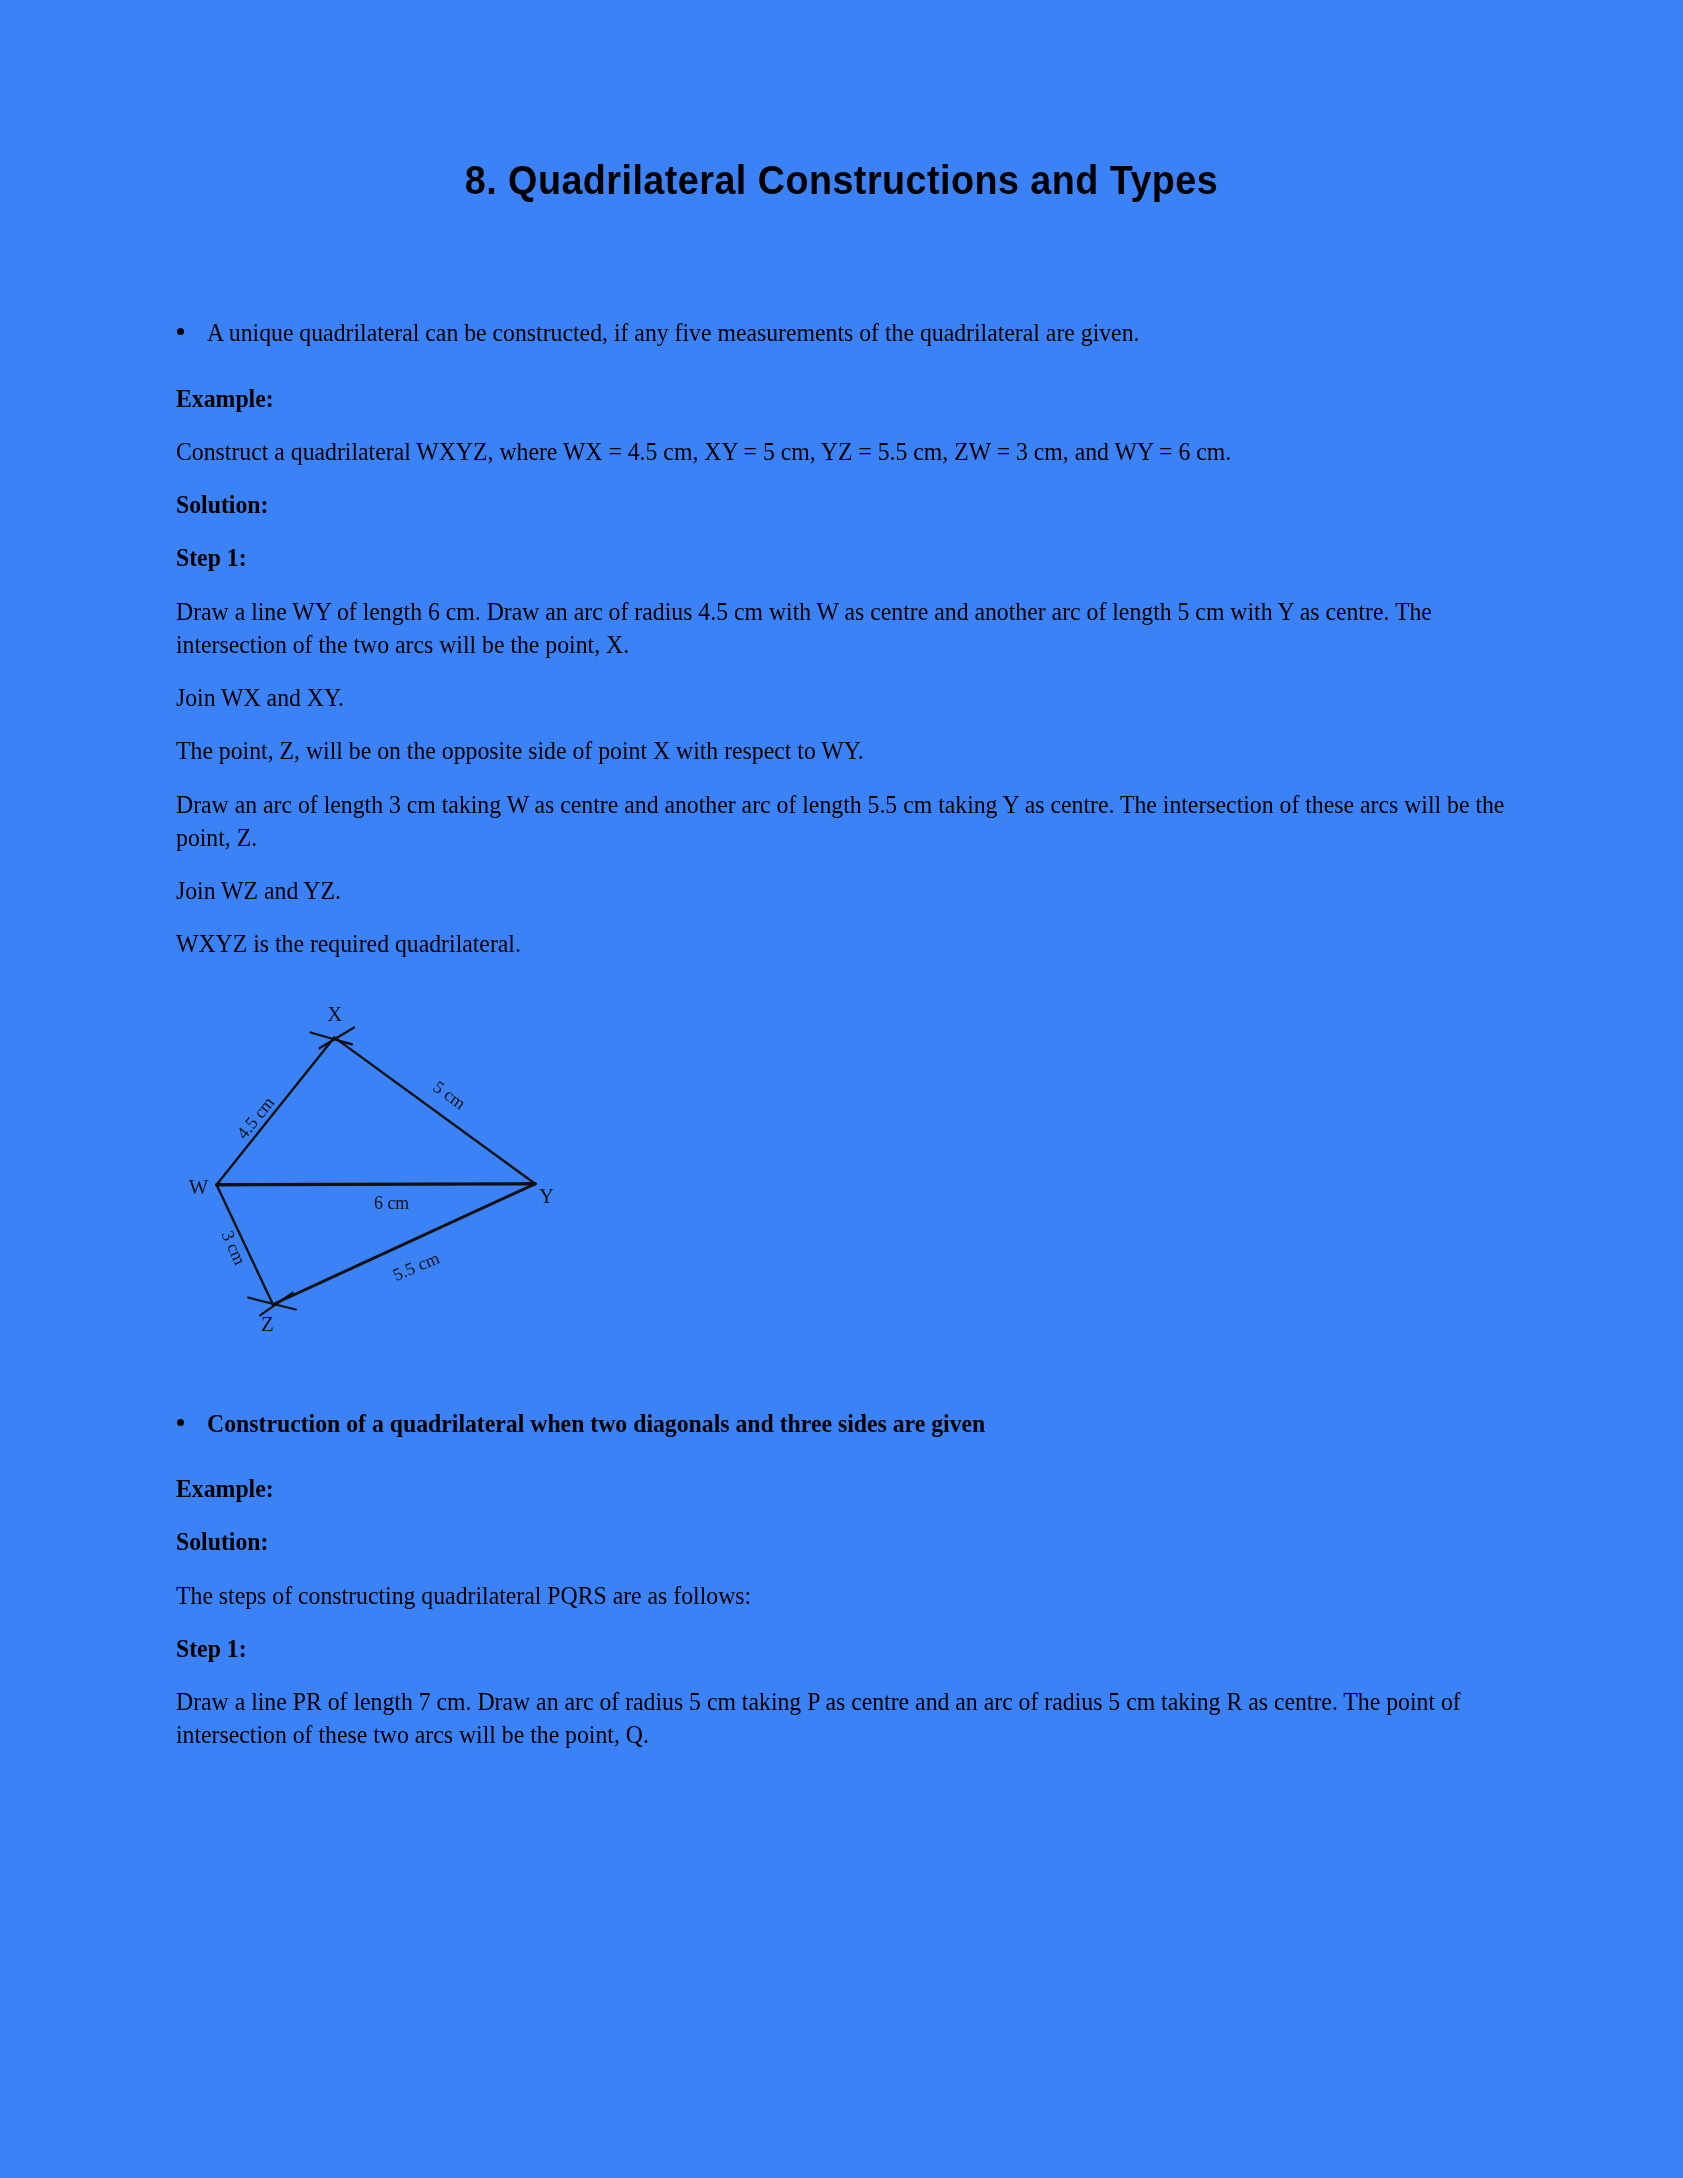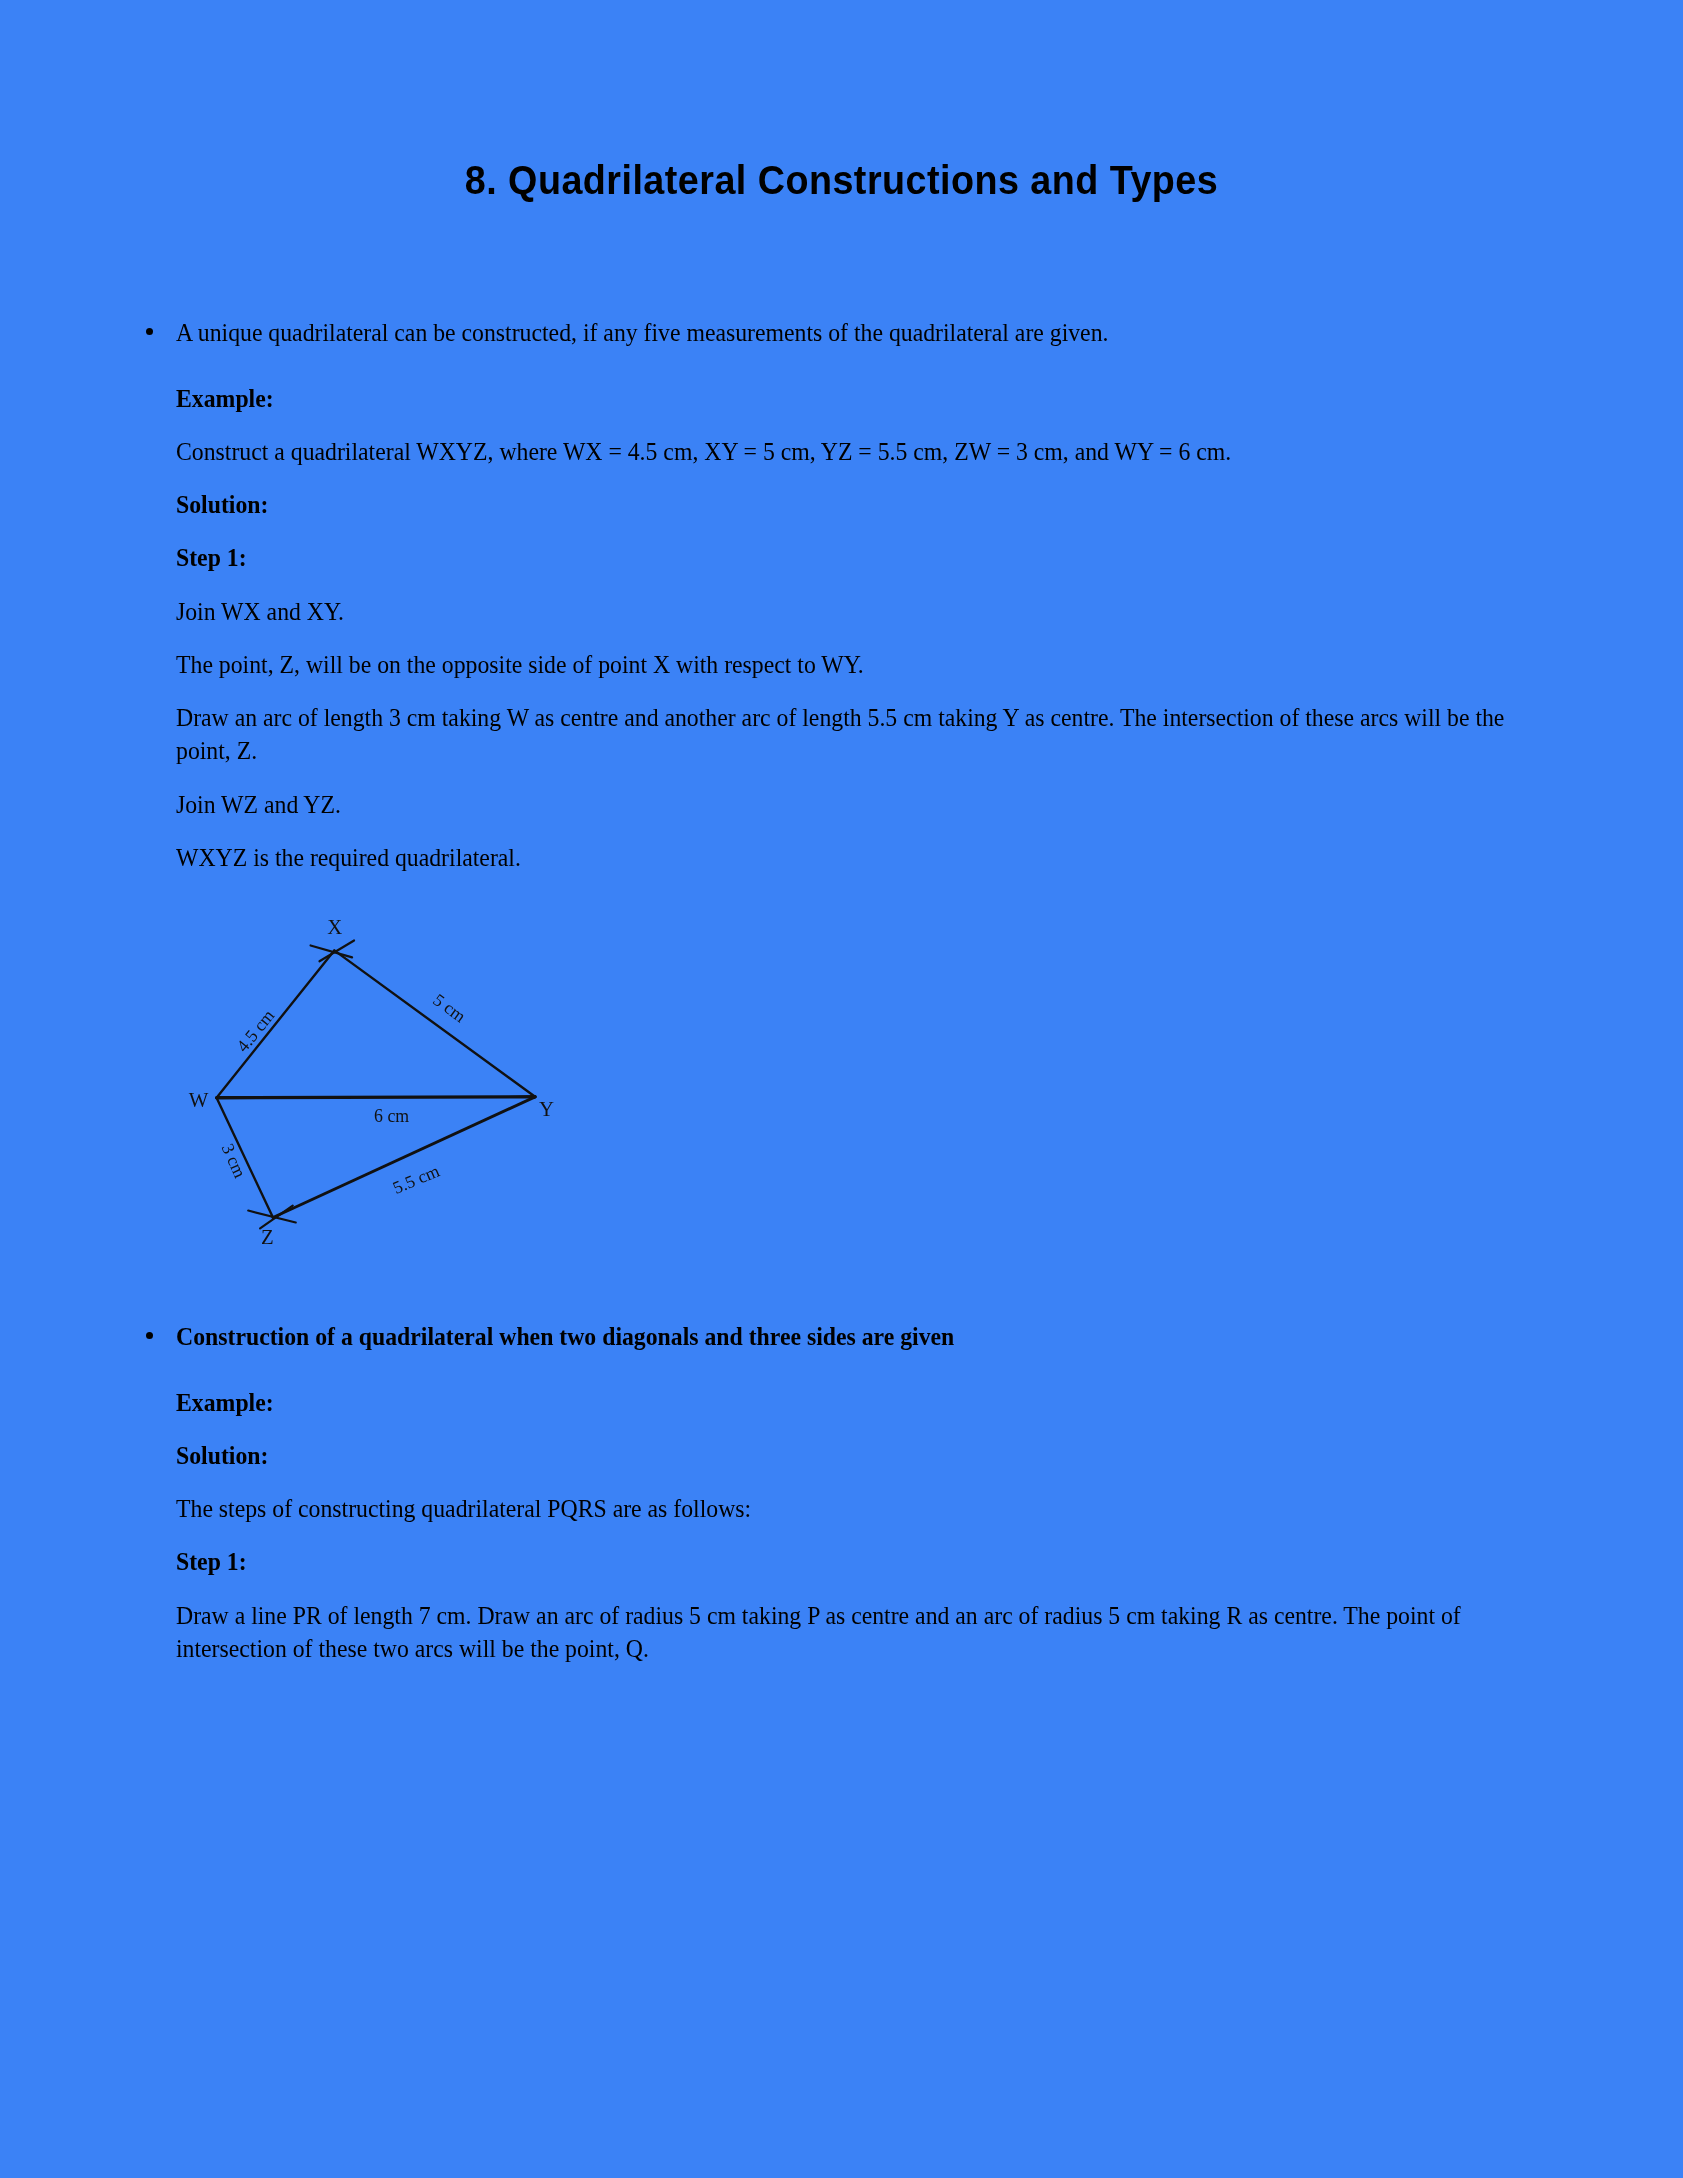--- a/index.html
+++ b/index.html
@@ -47,20 +47,21 @@
     top: 317px;
     width: 1683px;
   }
 
   
   .bullet-row {
     position: relative;
     padding-left: 176px;
     padding-right: 137px;
     margin-bottom: 10px;
+    margin-left: 31px;
   }
   .bullet-dot {
     position: absolute;
     left: 146px;
     top: 11px;
     width: 7px;
     height: 7px;
     border-radius: 50%;
     background: #000;
   }
@@ -128,20 +129,23 @@
     </div>
 
     <div class="para heading">
       <span>Solution:</span>
     </div>
 
     <div class="para heading">
       <span>Step 1:</span>
     </div>
 
+    <div class="para">
+      <span>Draw a line WY of length 6 cm. Draw an arc of radius 4.5 cm with W as centre and another arc of length 5 cm with Y as centre. The intersection of the two arcs will be the point, X.</span>
+    </div>
 
     <div class="para">
       <span>Join WX and XY.</span>
     </div>
 
 
     <div class="para">
       <span>The point, Z, will be on the opposite side of point X with respect to WY.</span>
     </div>
 

